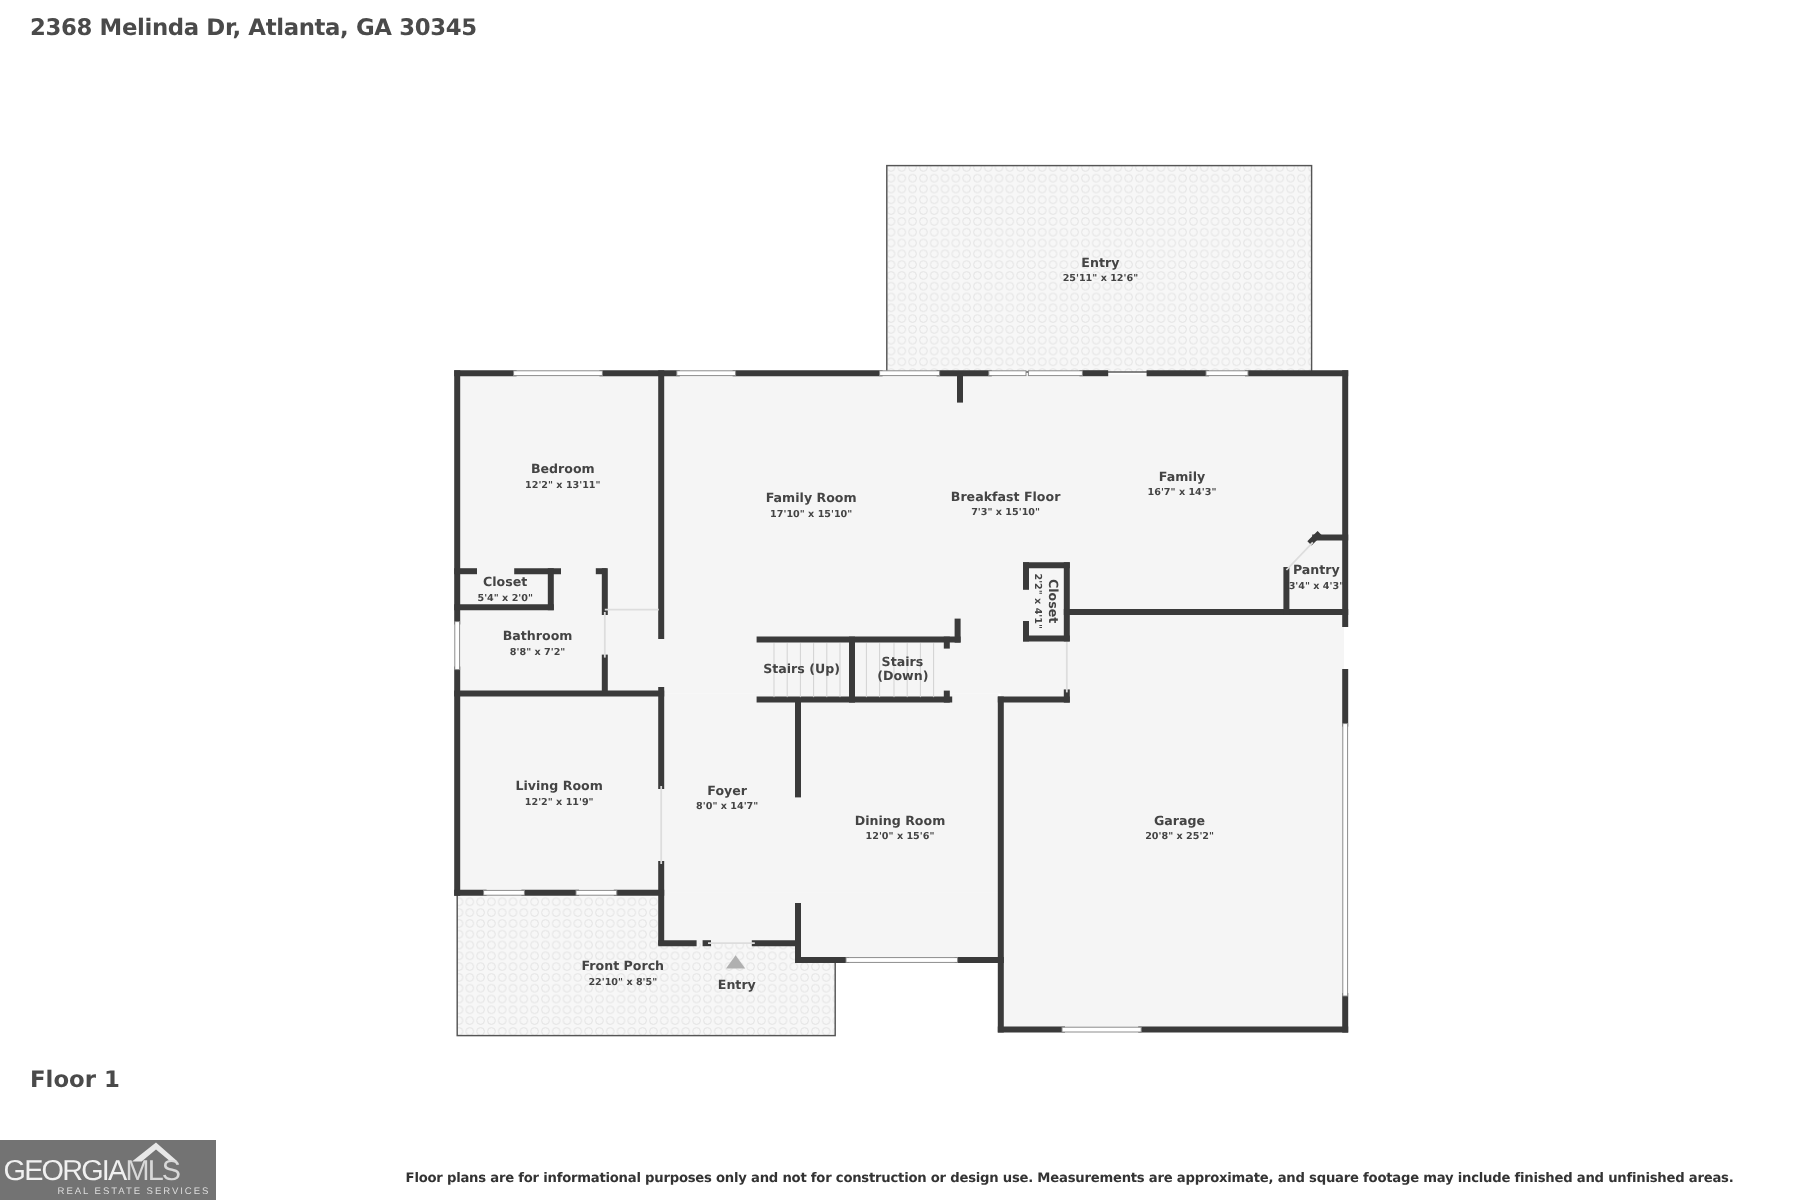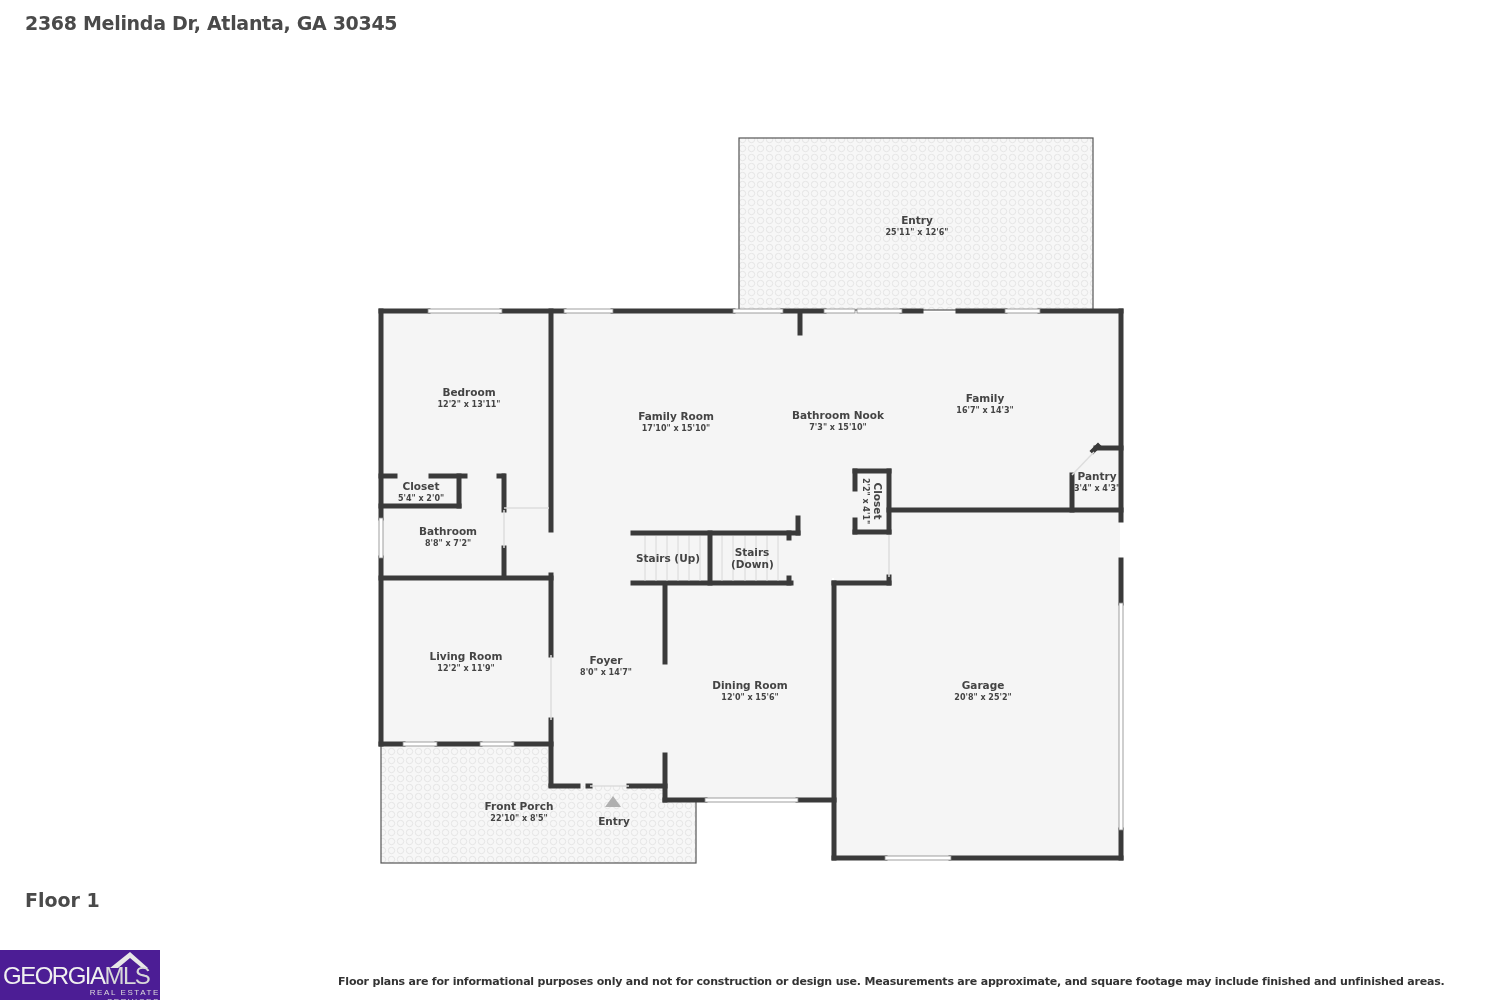--- a/index.html
+++ b/index.html
@@ -1,20 +1,20 @@
 <!DOCTYPE html>
 <html><head>
 <meta charset="utf-8">
 <style>
   html, body { margin:0; padding:0; }
   body { width:1500px; height:1000px; position:relative; background:#ffffff; font-family:"DejaVu Sans", sans-serif; overflow:hidden; color:#444; }
   .title { position:absolute; left:25px; top:12px; font-size:19px; font-weight:bold; color:#4a4a4a; letter-spacing:-0.3px; }
   .floor-label { position:absolute; left:25px; top:889px; font-size:19px; font-weight:bold; color:#4a4a4a; }
   .disclaimer { position:absolute; left:338px; top:975px; font-size:11px; font-weight:bold; color:#333; letter-spacing:-0.2px; white-space:nowrap; }
-  .logo { position:absolute; left:0; top:950px; width:160px; height:50px; background:#4c1d95;text-align:right; }
+  .logo { position:absolute; left:0; top:950px; width:180px; height:50px; background:#737373; }
   .logo .main { position:absolute; left:3px; top:12px; font-size:24px; color:#f0f0f0; letter-spacing:-1.5px; font-family:"Liberation Sans", sans-serif; }
   .logo .main .mls { color:#d8d8d8; }
   .logo .sub { position:absolute; left:20px; top:38px; font-size:8px; color:#dcdcdc; letter-spacing:1.6px; font-family:"Liberation Sans", sans-serif;padding-left:28px; }
   .logo .roof { position:absolute; left:108px; top:0px; }
   svg.plan { position:absolute; left:0; top:0; }
   .room-label { position:absolute; text-align:center; transform:translate(-50%,-50%); white-space:nowrap; }
   .room-label .name { font-size:10.5px; font-weight:bold; color:#444; display:block; }
   .room-label .dim { font-size:8px; font-weight:bold; color:#444; display:block; margin-top:2px; }
   .rot { transform:translate(-50%,-50%) rotate(90deg); }
 </style>
@@ -169,21 +169,21 @@
 </div>
 <div class="room-label" style="left:448px; top:536px;">
   <span class="name">Bathroom</span>
   <span class="dim">8'8" x 7'2"</span>
 </div>
 <div class="room-label" style="left:676px; top:421px;">
   <span class="name">Family Room</span>
   <span class="dim">17'10" x 15'10"</span>
 </div>
 <div class="room-label" style="left:838px; top:420px;">
-  <span class="name">Bathroom Nook</span>
+  <span class="name">Breakfast Floor</span>
   <span class="dim">7'3" x 15'10"</span>
 </div>
 <div class="room-label" style="left:985px; top:403px;">
   <span class="name">Family</span>
   <span class="dim">16'7" x 14'3"</span>
 </div>
 <div class="room-label" style="left:1097px; top:481px;">
   <span class="name">Pantry</span>
   <span class="dim">3'4" x 4'3"</span>
 </div>

